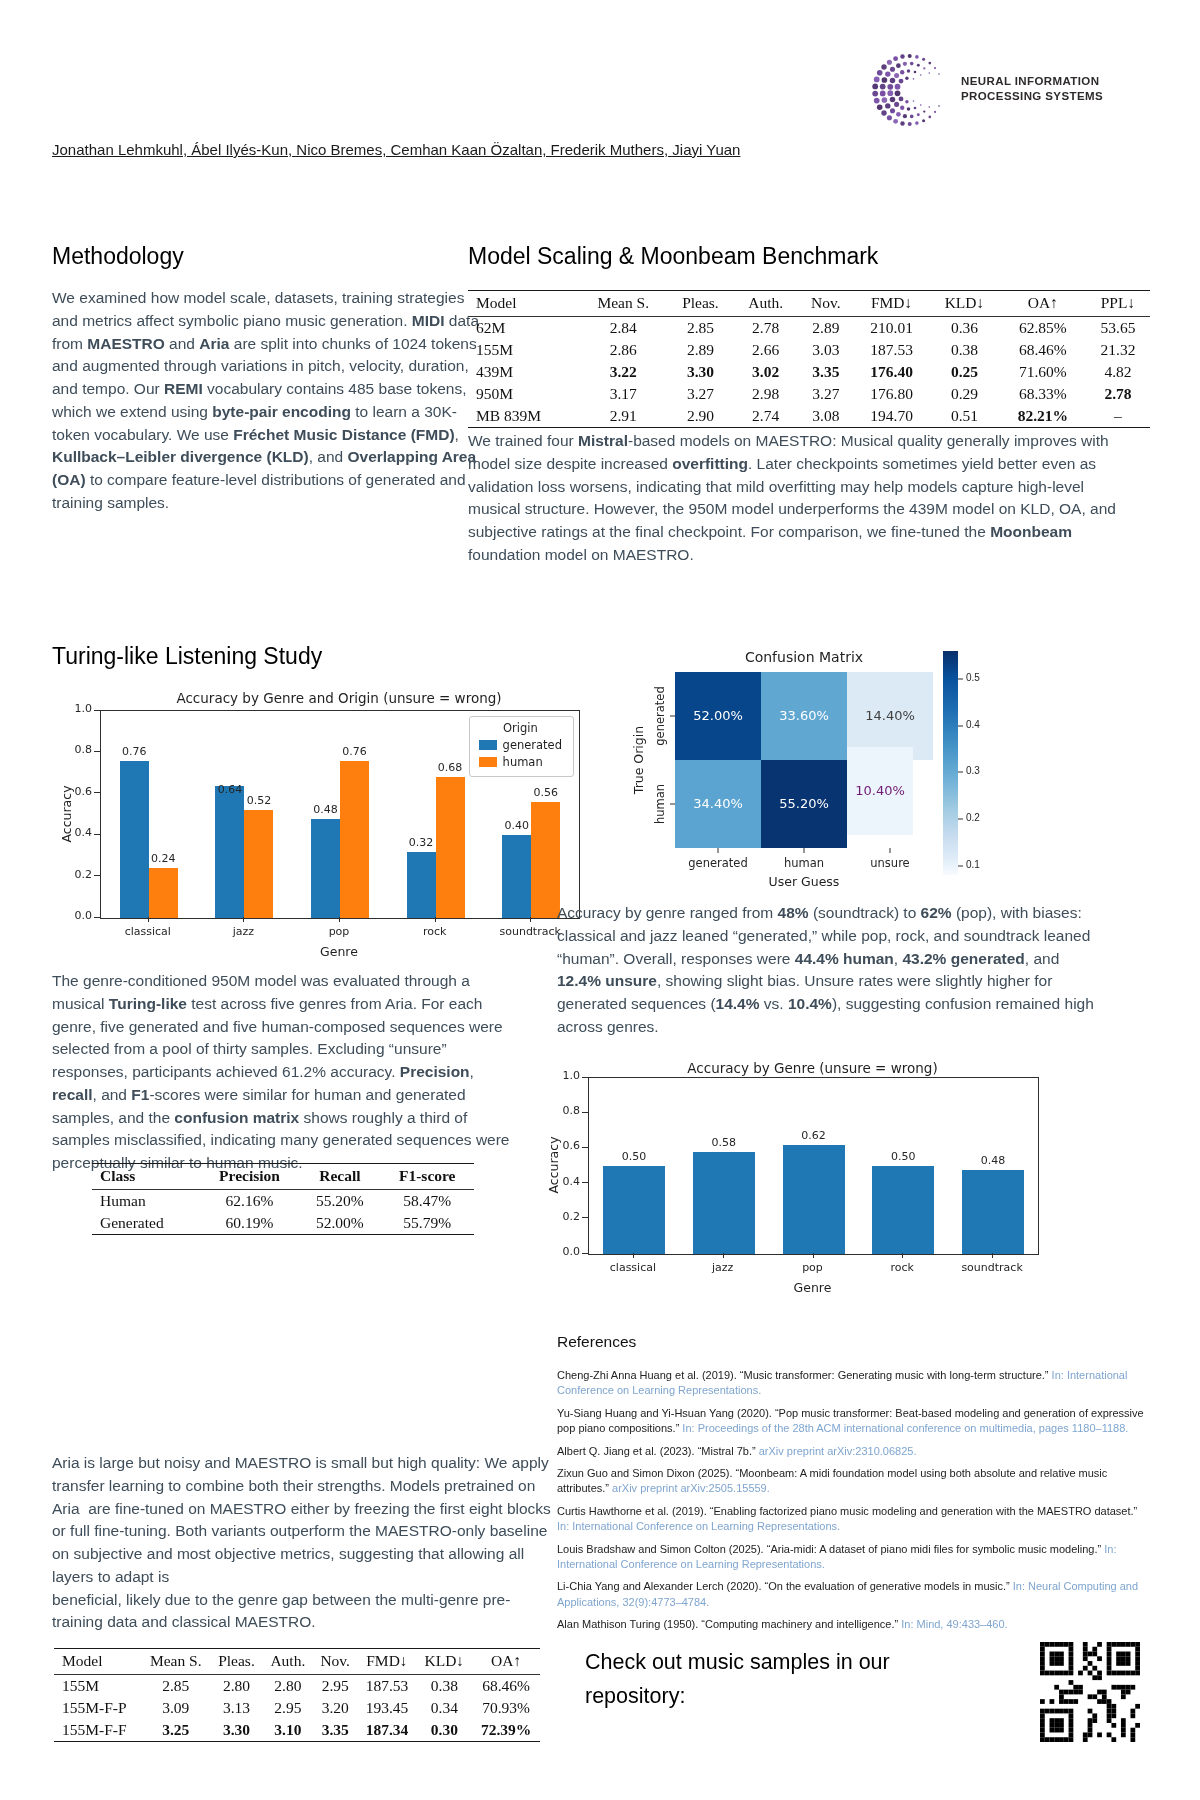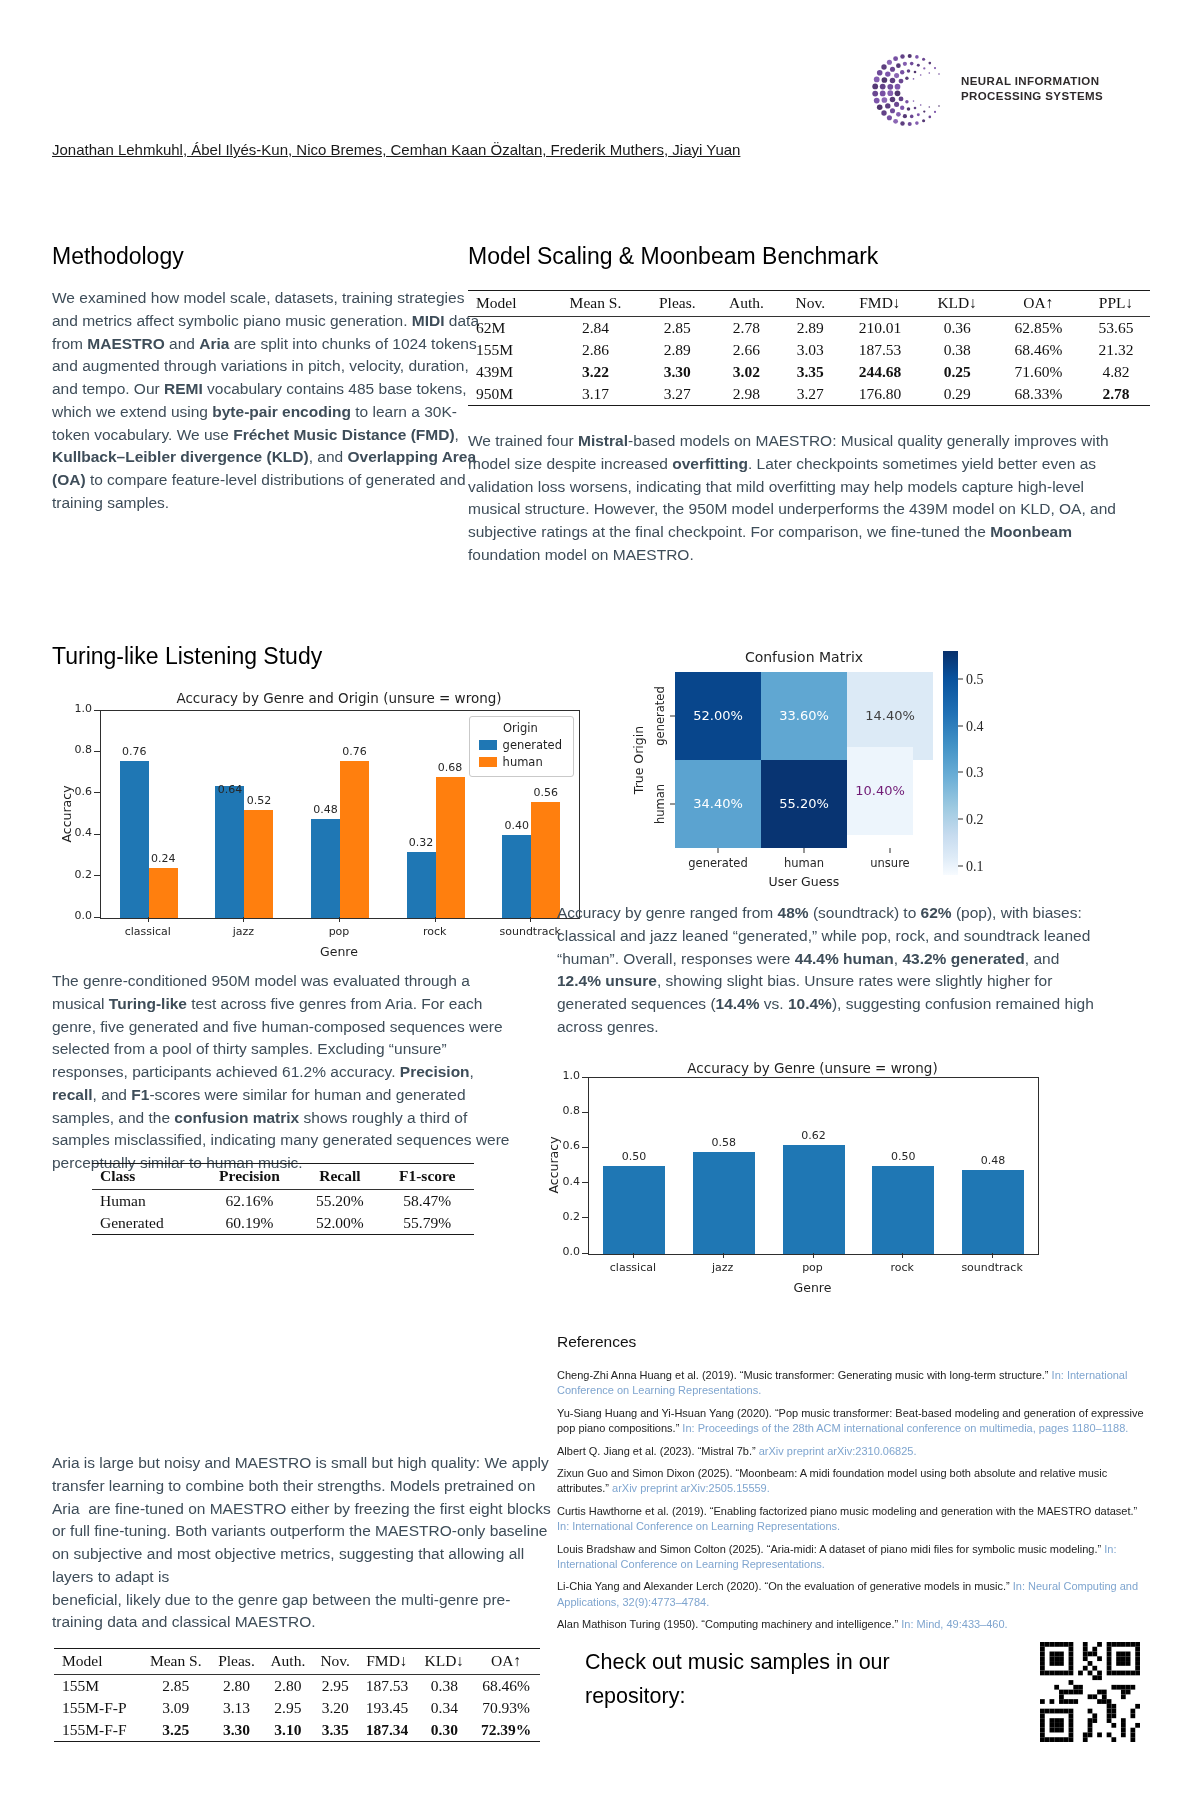--- a/index.html
+++ b/index.html
@@ -30,21 +30,21 @@
   .plot{position:absolute;border:1.3px solid #2e2e2e;background:#fff;}
   .bar{position:absolute;bottom:0;}
   .bar-val{position:absolute;text-align:center;font-size:11px;color:#262626;font-family:"DejaVu Sans",sans-serif;}
   .ytick{position:absolute;text-align:right;font-size:11px;color:#262626;font-family:"DejaVu Sans",sans-serif;}
   .xtick{position:absolute;text-align:center;font-size:11px;color:#262626;font-family:"DejaVu Sans",sans-serif;}
   .tick-y{position:absolute;width:6px;height:1px;background:#2e2e2e;}
   .tick-x{position:absolute;width:1px;height:5px;background:#2e2e2e;}
   .tick-row{position:absolute;width:5px;height:1px;background:#2e2e2e;transform:translateY(-50%);}
   .tick-col{position:absolute;width:1px;height:5px;background:#2e2e2e;transform:translateX(-50%);}
   .tick-cb{position:absolute;width:5px;height:1px;background:#2e2e2e;transform:translateY(-50%);}
-  .cbtick{position:absolute;font-size:14px;color:#262626;font-family:Liberation Serif, serif;}
+  .cbtick{position:absolute;font-size:10px;color:#262626;font-family:Liberation Sans, sans-serif;}
   .axlabel{position:absolute;text-align:center;font-size:12.5px;color:#1f1f1f;font-family:"DejaVu Sans",sans-serif;}
   .rot{transform:translate(-50%,-50%) rotate(-90deg);white-space:nowrap;width:auto!important;}
   .vlab{position:absolute;font-size:11.5px;color:#262626;font-family:"DejaVu Sans",sans-serif;}
   .hm-cell{position:absolute;text-align:center;font-size:13px;font-family:"DejaVu Sans",sans-serif;}
   .colorbar{position:absolute;background:linear-gradient(to bottom,#08306b,#08519c 12%,#2171b5 28%,#4292c6 42%,#6baed6 56%,#9ecae1 70%,#c6dbef 82%,#deebf7 92%,#f7fbff);}
   .legend{position:absolute;top:5px;right:5px;border:1px solid #c9c9c9;border-radius:3px;background:rgba(255,255,255,.93);padding:4px 11px 7px 9px;font-family:"DejaVu Sans",sans-serif;}
   .legend-title{text-align:center;font-size:11.5px;color:#1f1f1f;margin-bottom:2px;}
   .legend-row{display:flex;align-items:center;gap:6px;margin-top:3px;}
   .legend-swatch{width:18px;height:10px;flex:0 0 auto;}
   .legend-label{font-size:11.5px;color:#1f1f1f;}
@@ -173,35 +173,46 @@
           <td>0.38</td>
           <td>68.46%</td>
           <td>21.32</td>
         </tr>
         <tr>
           <td>439M</td>
           <td class="bf">3.22</td>
           <td class="bf">3.30</td>
           <td class="bf">3.02</td>
           <td class="bf">3.35</td>
-          <td class="bf">244.68</td>
+          <td class="bf">176.40</td>
           <td class="bf">0.25</td>
           <td>71.60%</td>
           <td>4.82</td>
         </tr>
         <tr>
           <td>950M</td>
           <td>3.17</td>
           <td>3.27</td>
           <td>2.98</td>
           <td>3.27</td>
           <td>176.80</td>
           <td>0.29</td>
           <td>68.33%</td>
           <td class="bf">2.78</td>
+        </tr>
+        <tr>
+          <td>MB 839M</td>
+          <td>2.91</td>
+          <td>2.90</td>
+          <td>2.74</td>
+          <td>3.08</td>
+          <td>194.70</td>
+          <td>0.51</td>
+          <td class="bf">82.21%</td>
+          <td>–</td>
         </tr>
       </tbody>
     </table>
   <div class="abs body-text" style="left:468px;top:430px;width:666px;"><span>We trained four </span><b>Mistral</b><span>-based models on MAESTRO: Musical quality generally improves with model size despite increased </span><b>overfitting</b><span>. Later checkpoints sometimes yield better even as validation loss worsens, indicating that mild overfitting may help models capture high-level musical structure. However, the 950M model underperforms the 439M model on KLD, OA, and subjective ratings at the final checkpoint. For comparison, we fine-tuned the </span><b>Moonbeam</b><span> foundation model on MAESTRO.</span></div>
 
   <div class="abs h2" style="left:52px;top:641px;">Turing-like Listening Study</div>
   <div class="chart" id="chart-genre-origin" style="left:52px;top:686px;width:540px;height:282px;">
       <div class="chart-title" style="left: 48px; top: 4px; width: 478px;">Accuracy by Genre and Origin (unsure = wrong)</div>
       <div class="plot" style="left: 48px; top: 24px; width: 478px; height: 207px;">
         <div class="bar" style="left: 18.8px; width: 29px; height: 157.32px; background: rgb(31, 119, 180);"></div>

